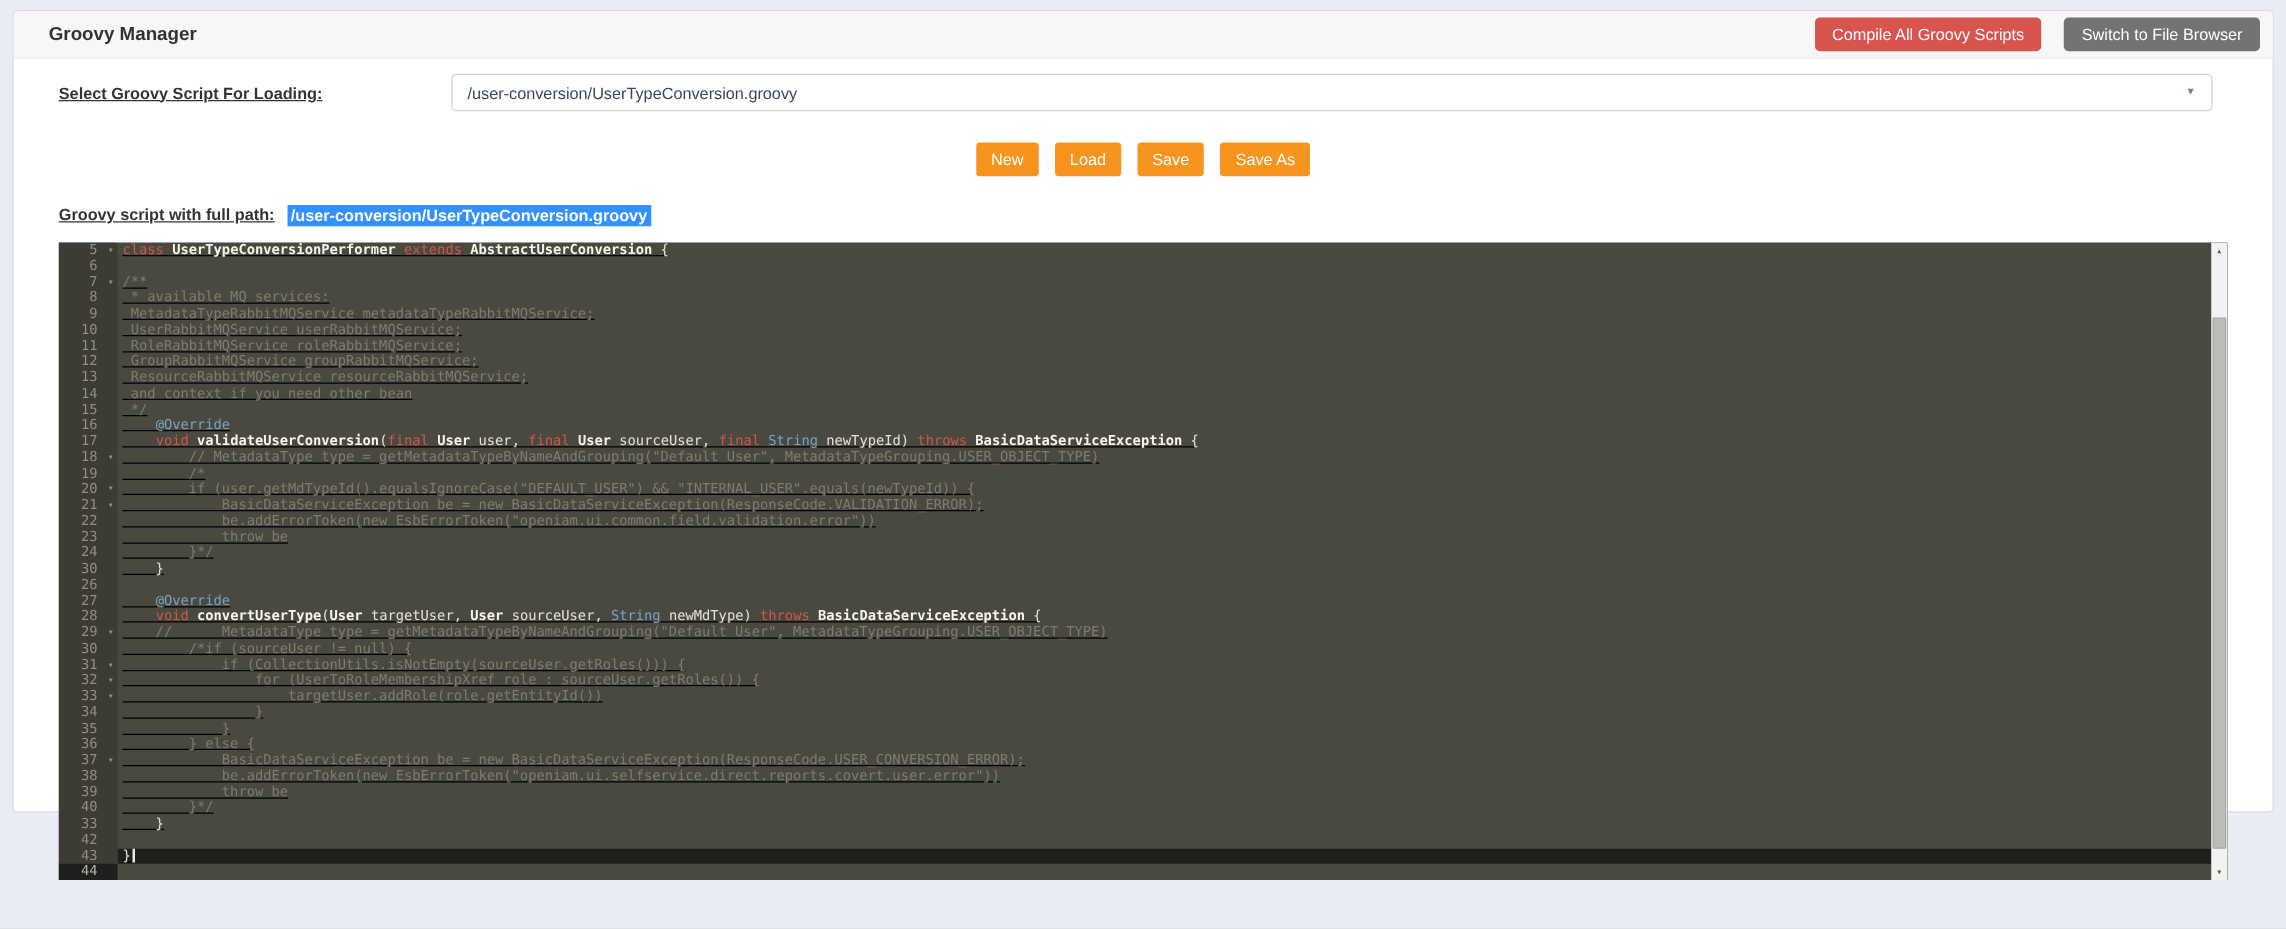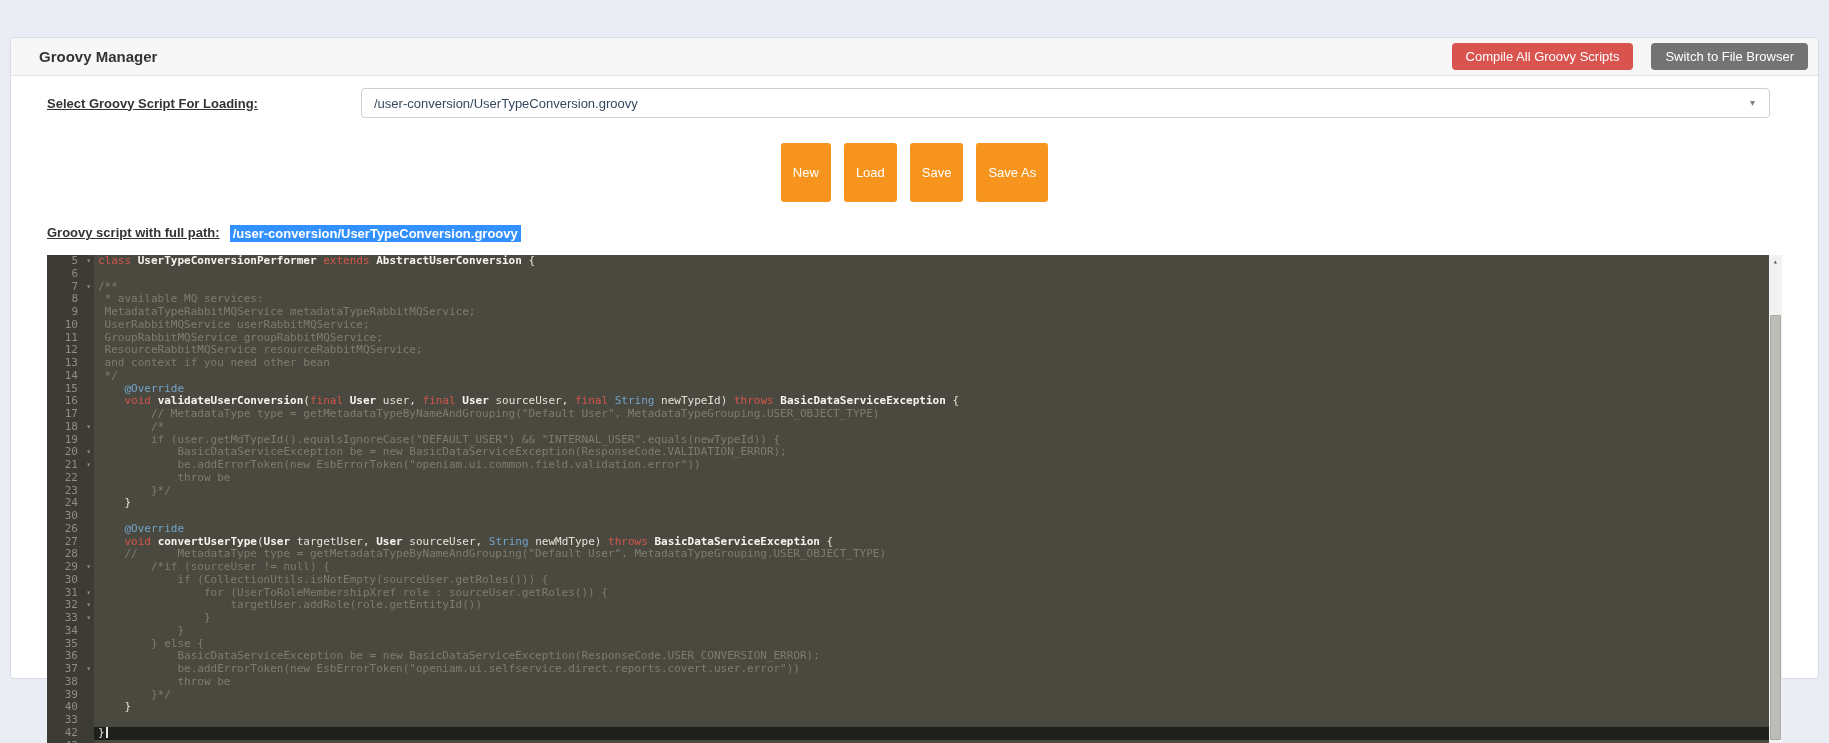--- a/index.html
+++ b/index.html
@@ -1,19 +1,19 @@
 <!DOCTYPE html>
 <html><head>
 <meta charset="utf-8">
 <style>
   * { margin:0; padding:0; box-sizing:border-box; }
   html,body { width:1829px; height:743px; background:#e9edf3; font-family:"Liberation Sans","DejaVu Sans",sans-serif; overflow:hidden; }
 
   .panel { position:absolute; left:10px; top:8px; width:1809px; height:642px;
-           background:#ffffff; border:1px solid #d9dde3; border-radius:4px;margin-top:29px; }
+           background:#ffffff; border:1px solid #d9dde3; border-radius:4px; }
 
   
   .hdr { height:38px; background:#f7f7f7; border-bottom:1px solid #e3e3e3;
          border-radius:4px 4px 0 0; display:flex; align-items:center; padding:0 10px 0 28px; }
   .hdr-title { font-size:15px; font-weight:bold; color:#333; }
   .hdr-actions { margin-left:auto; display:flex; gap:18px; }
   .btn { border:none; border-radius:4px; color:#fff; font-size:13px; cursor:pointer;
          font-family:inherit; padding:7px 14px; line-height:1; }
   .btn-danger { background:#d9534f; }
   .btn-navy   { background:#737373; }
@@ -22,37 +22,37 @@
   .content { padding:12px 36px 0 36px; }
   .row-select { display:flex; align-items:center; }
   .lbl { font-size:13px; font-weight:bold; color:#333;text-decoration:underline; }
   .row-select .lbl { flex:0 0 314px; }
   .select-box { flex:1; height:30px; margin-right:12px; background:#fff; border:1px solid #cfcfcf;
                 border-radius:4px; display:flex; align-items:center; padding:0 12px;
                 font-size:13px; color:#34495e; position:relative; cursor:pointer; }
   .select-caret { position:absolute; right:14px; top:8px; font-size:10px; color:#857f74; }
 
   .row-buttons { display:flex; justify-content:center; gap:13px; margin-top:25px; }
-  .btn-orange { background:#f7941e; border-radius:3px; font-size:13px; padding:23px 12px; }
+  .btn-orange { background:#f7941e; border-radius:3px; font-size:13px; padding:7px 12px; }
 
   .row-path { display:flex; align-items:flex-start; margin-top:23px; }
   .path-value { margin-left:10px; font-size:13px; font-weight:bold; color:#fff;
                 background:#3390ff; padding:1px 3px; }
 
   
   .editor { position:relative; margin-top:13px; width:1735px; height:510px;
             background:#4a4940; overflow:hidden;
             font-family:"DejaVu Sans Mono","Liberation Mono",monospace; font-size:11px; }
   .ed-inner { display:flex; position:absolute; left:0; top:0; right:13px; bottom:0; }
   .gutter { width:47px; background:#3c3b34; flex:0 0 47px; }
   .gut-row { height:12.75px; line-height:12.75px; color:#8f8e80; text-align:right;
              padding-right:16px; position:relative; }
   .gut-row i { position:absolute; right:3px; top:0; font-style:normal; font-size:8px; color:#8f8e80; }
   .gut-row.active { background:#1f1f1d; color:#b5b4a6; }
-  .codecol { flex:1; overflow:hidden; }
+  .codecol { flex:1; overflow:hidden;text-decoration:underline; }
   .code-row { height:12.75px; line-height:12.75px; white-space:pre; padding-left:4px; }
   .code-row.active { background:#1f1f1d; }
   .tk-p { color:#e4e2d8; }
   .tk-k { color:#d3554a; }
   .tk-t { color:#f6f4ec; font-weight:bold; }
   .tk-b { color:#74a2c9; }
   .tk-c { color:#7e7c6e; }
   .cursor { display:inline-block; width:2px; height:11px; background:#e8e8e0;
             vertical-align:middle; margin-left:1px; }
 
@@ -143,20 +143,21 @@
             <div class="gut-row"><span>43</span></div>
             <div class="gut-row active"><span>44</span></div>
           </div>
         <div class="codecol">
             <div class="code-row"><span class="tk-k">class</span><span class="tk-p"> </span><span class="tk-t">UserTypeConversionPerformer</span><span class="tk-p"> </span><span class="tk-k">extends</span><span class="tk-p"> </span><span class="tk-t">AbstractUserConversion</span><span class="tk-p"> {</span></div>
             <div class="code-row"></div>
             <div class="code-row"><span class="tk-c">/**</span></div>
             <div class="code-row"><span class="tk-c"> * available MQ services:</span></div>
             <div class="code-row"><span class="tk-c"> MetadataTypeRabbitMQService metadataTypeRabbitMQService;</span></div>
             <div class="code-row"><span class="tk-c"> UserRabbitMQService userRabbitMQService;</span></div>
+            <div class="code-row"><span class="tk-c"> RoleRabbitMQService roleRabbitMQService;</span></div>
             <div class="code-row"><span class="tk-c"> GroupRabbitMQService groupRabbitMQService;</span></div>
             <div class="code-row"><span class="tk-c"> ResourceRabbitMQService resourceRabbitMQService;</span></div>
             <div class="code-row"><span class="tk-c"> and context if you need other bean</span></div>
             <div class="code-row"><span class="tk-c"> */</span></div>
             <div class="code-row"><span class="tk-p">    </span><span class="tk-b">@Override</span></div>
             <div class="code-row"><span class="tk-p">    </span><span class="tk-k">void</span><span class="tk-p"> </span><span class="tk-t">validateUserConversion</span><span class="tk-p">(</span><span class="tk-k">final</span><span class="tk-p"> </span><span class="tk-t">User</span><span class="tk-p"> user, </span><span class="tk-k">final</span><span class="tk-p"> </span><span class="tk-t">User</span><span class="tk-p"> sourceUser, </span><span class="tk-k">final</span><span class="tk-p"> </span><span class="tk-b">String</span><span class="tk-p"> newTypeId) </span><span class="tk-k">throws</span><span class="tk-p"> </span><span class="tk-t">BasicDataServiceException</span><span class="tk-p"> {</span></div>
             <div class="code-row"><span class="tk-c">        // MetadataType type = getMetadataTypeByNameAndGrouping("Default User", MetadataTypeGrouping.USER_OBJECT_TYPE)</span></div>
             <div class="code-row"><span class="tk-c">        /*</span></div>
             <div class="code-row"><span class="tk-c">        if (user.getMdTypeId().equalsIgnoreCase("DEFAULT_USER") &amp;&amp; "INTERNAL_USER".equals(newTypeId)) {</span></div>
             <div class="code-row"><span class="tk-c">            BasicDataServiceException be = new BasicDataServiceException(ResponseCode.VALIDATION_ERROR);</span></div>

